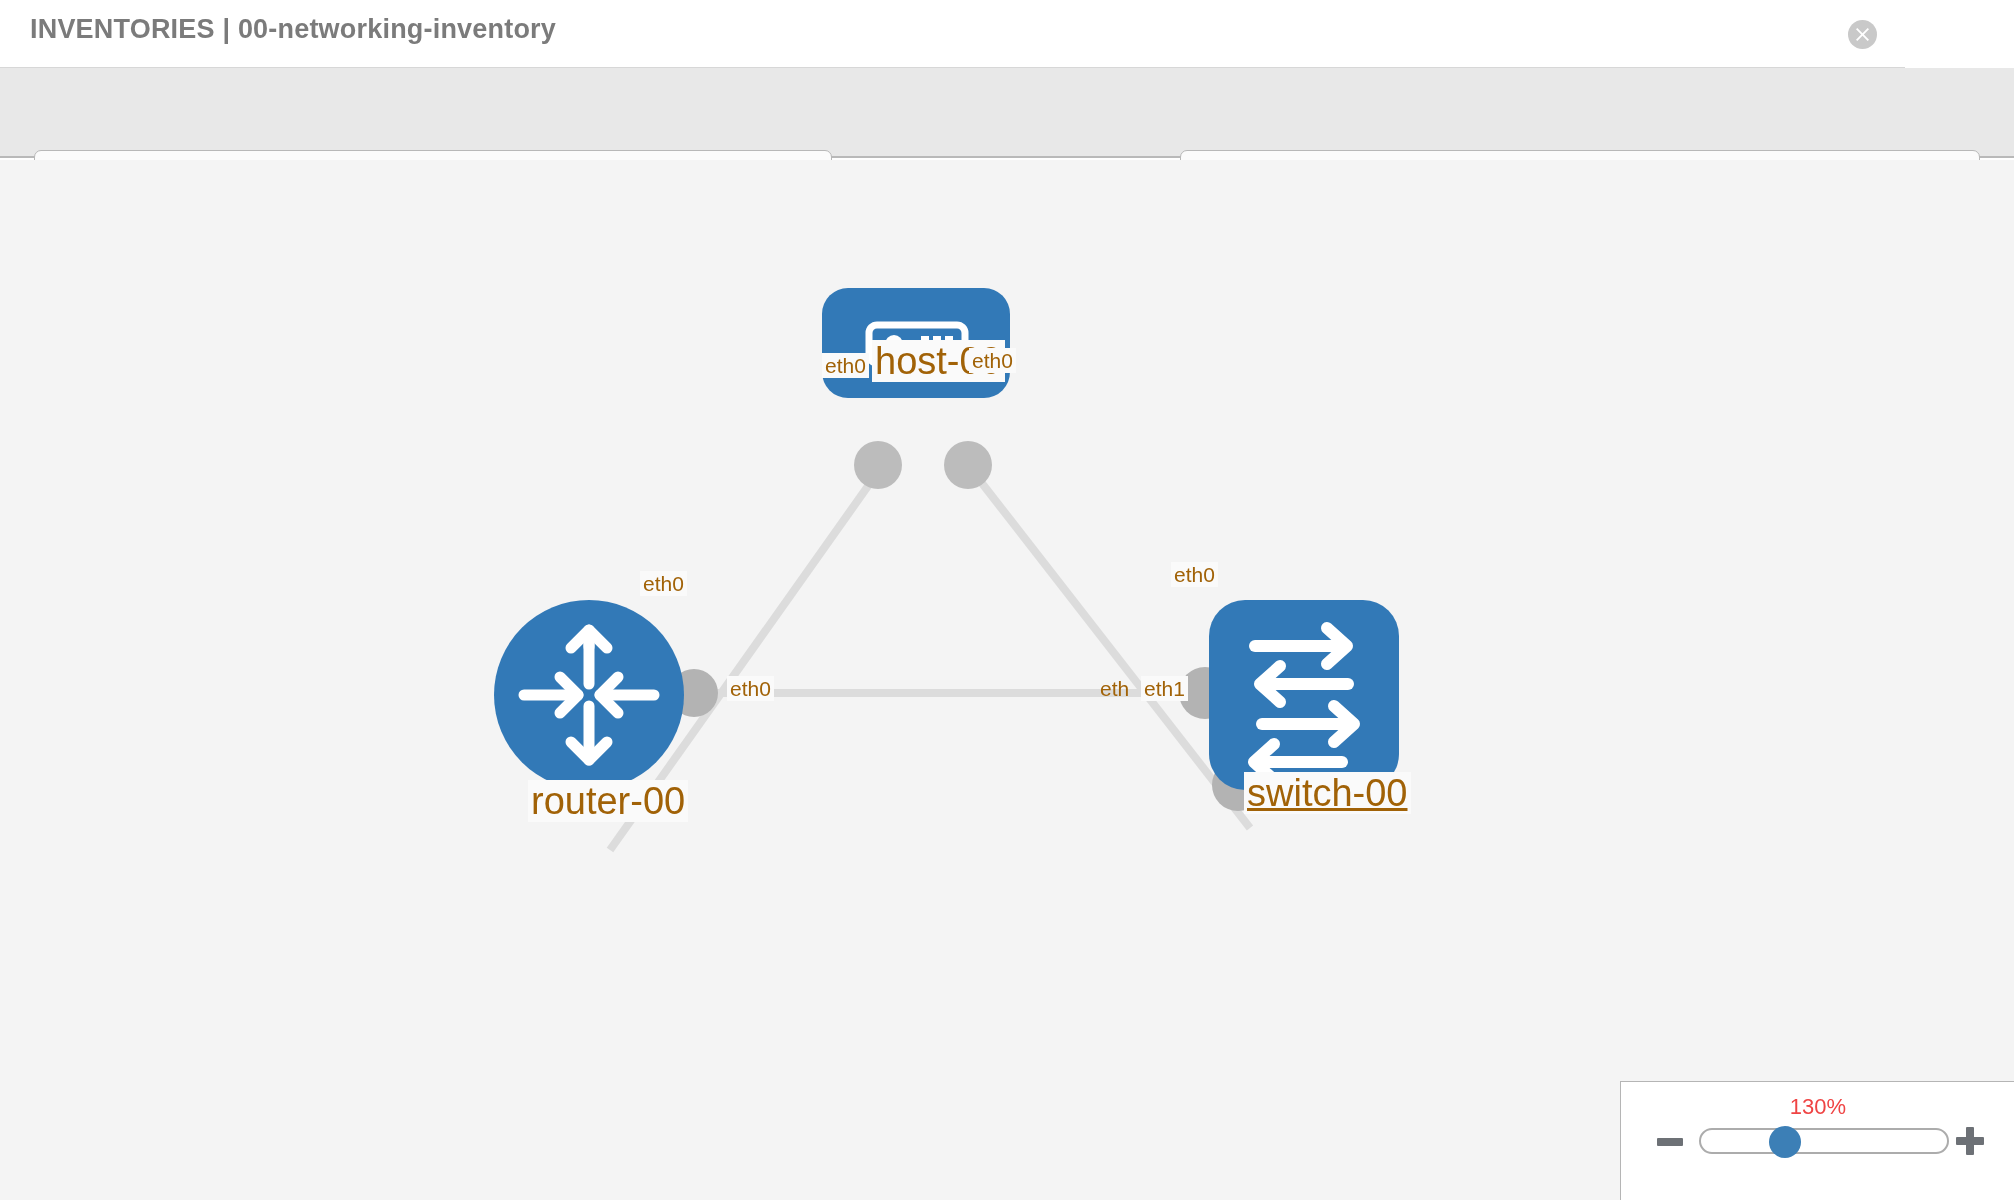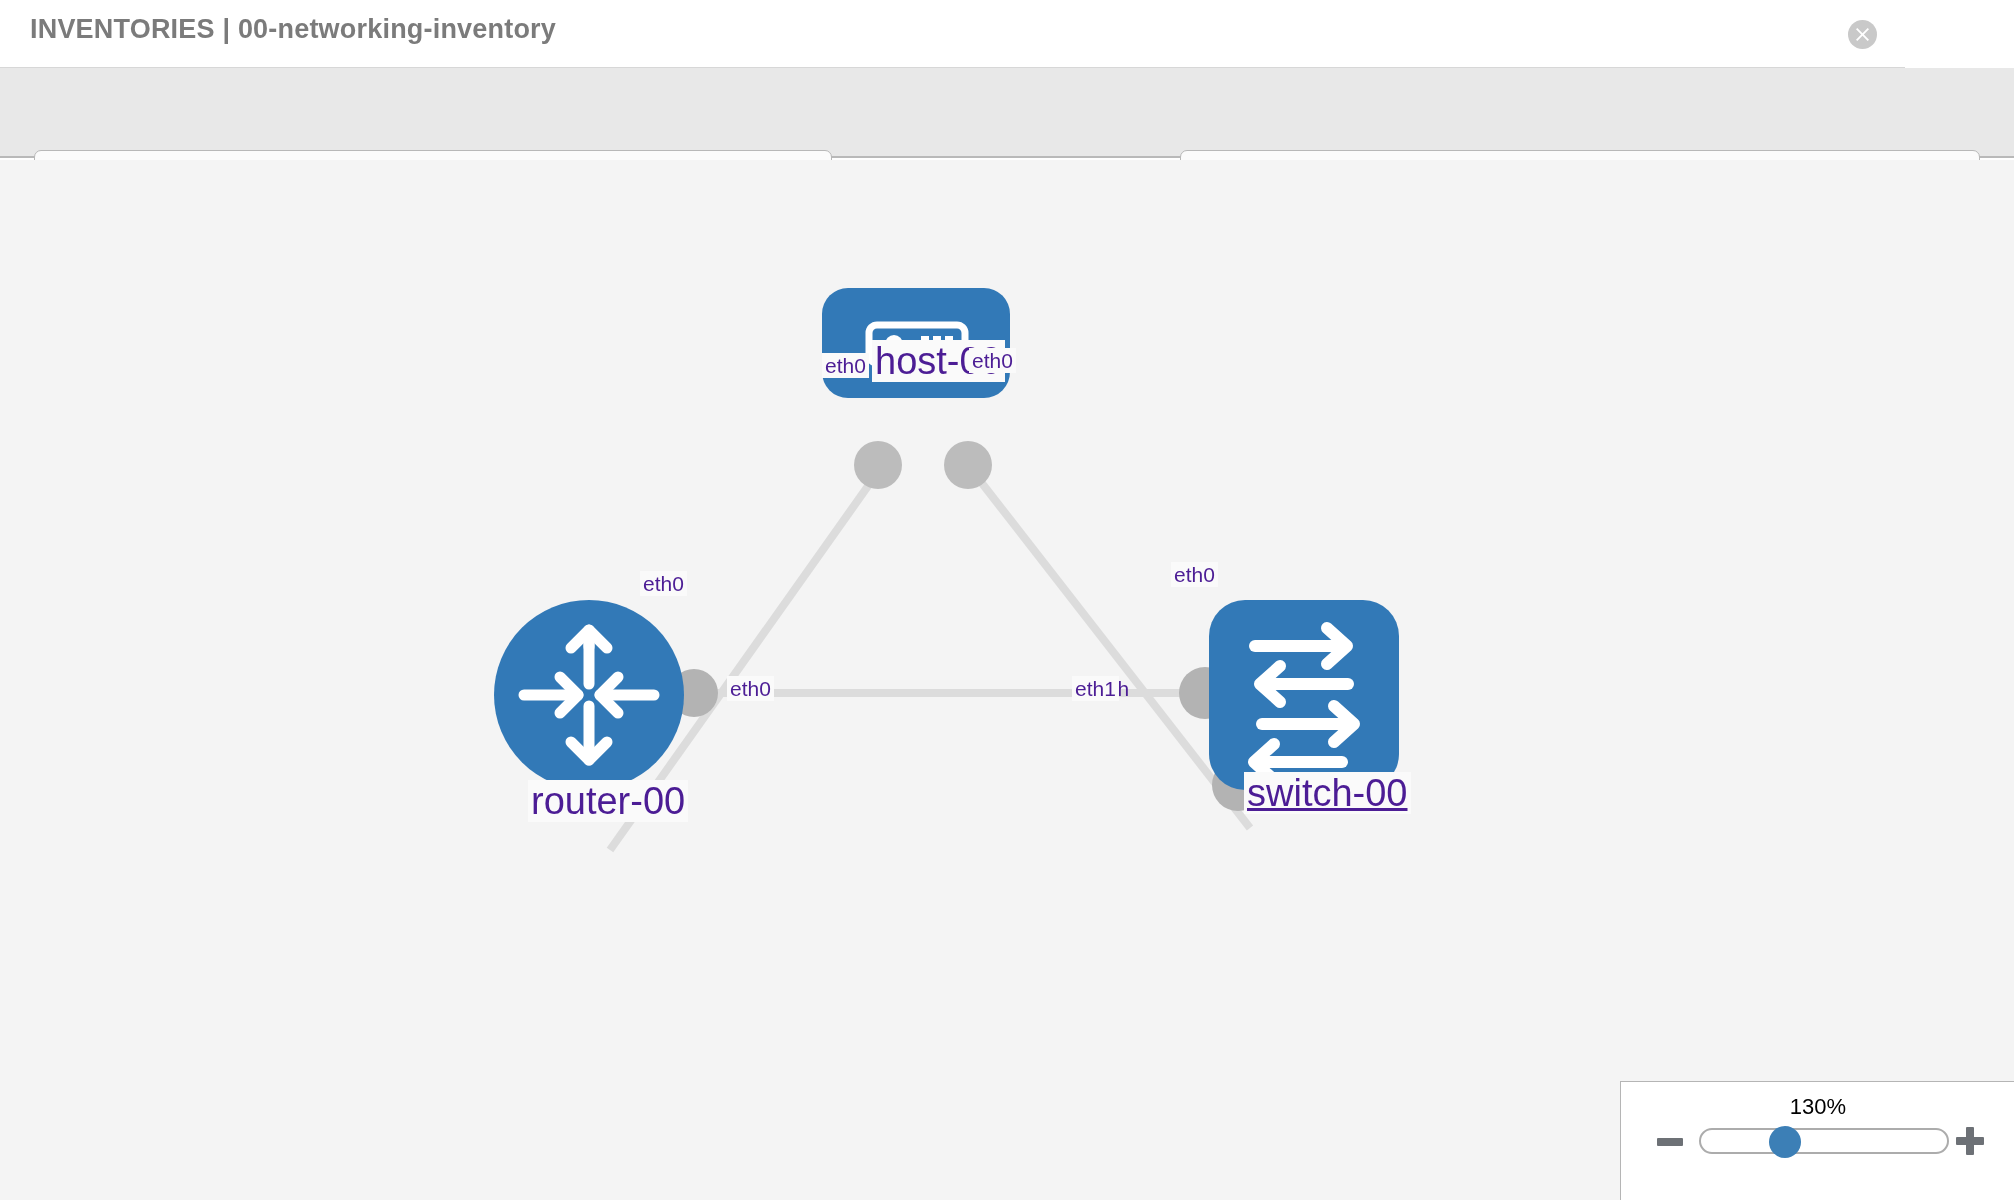--- a/index.html
+++ b/index.html
@@ -142,21 +142,21 @@
     position: absolute;
     left: 0; top: 0;
     width: 2014px;
     height: 1040px;
   }
 
   
   .nlabel {
     position: absolute;
     font-family: "Liberation Sans", sans-serif;
-    color: #4c1d95;
+    color: #a16207;
     background: #fafafa;
     white-space: nowrap;
     line-height: 1;
     padding: 2px 3px;
   }
   .nlabel.node-name { font-size: 38px; }
   .nlabel.iface     { font-size: 21px; }
 
   
   .zoom-panel {
@@ -171,21 +171,21 @@
     border-bottom: none;
     box-sizing: border-box;
   }
   .zoom-pct {
     position: absolute;
     top: 12px;
     left: 0;
     width: 394px;
     text-align: center;
     font-size: 22px;
-    color: #000000;
+    color: #ef4444;
   }
   .zoom-minus {
     position: absolute;
     left: 36px;
     top: 56px;
     width: 26px;
     height: 8px;
     background: #6d7176;
     border-radius: 1px;
     cursor: pointer;
@@ -363,21 +363,21 @@
     <div class="nlabel iface" style="left:969px; top:188px;">eth0</div>
 
     <div class="nlabel iface" style="left:640px; top:411px;">eth0</div>
 
     <div class="nlabel iface" style="left:1171px; top:402px;">eth0</div>
 
     <div class="nlabel iface" style="left:727px; top:516px;">eth0</div>
 
     <div class="nlabel iface" style="left:1097px; top:516px; background:transparent;">eth</div>
 
-    <div class="nlabel iface" style="left:1072px; top:516px;">eth1</div>
+    <div class="nlabel iface" style="left:1141px; top:516px;">eth1</div>
 
   </div>
 
   <div class="zoom-panel">
     <div class="zoom-pct">130%</div>
     <div class="zoom-minus"></div>
     <div class="zoom-track"></div>
     <div class="zoom-thumb"></div>
     <div class="zoom-plus"></div>
   </div>

